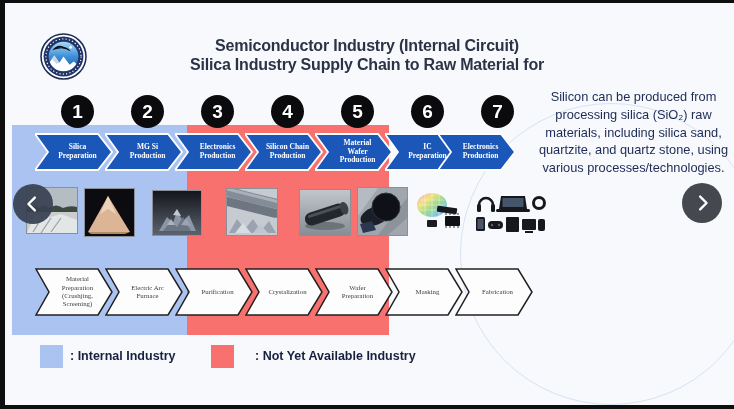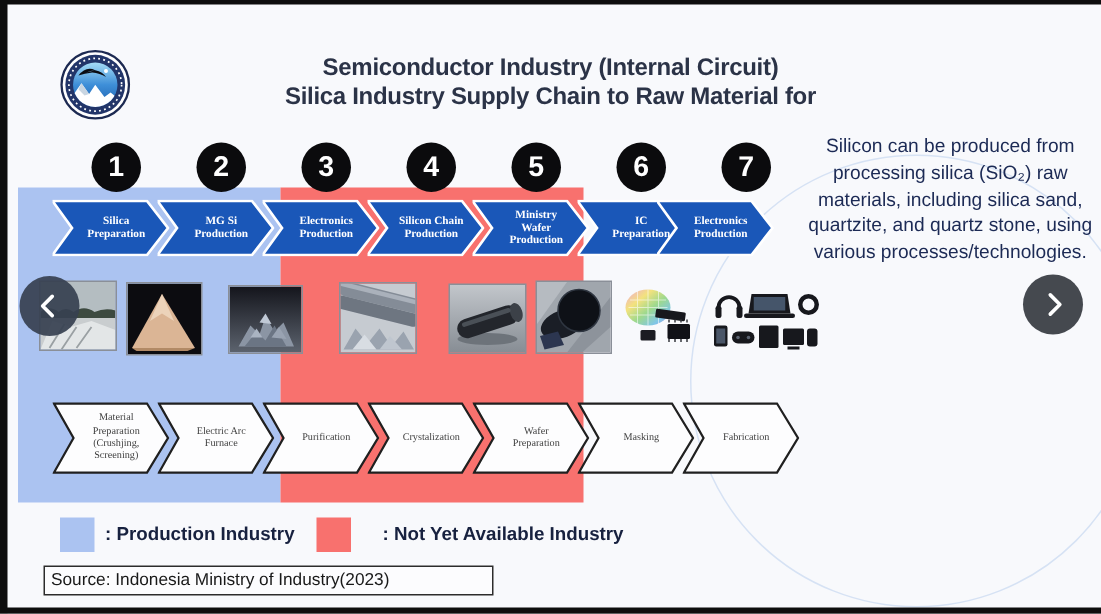--- a/index.html
+++ b/index.html
@@ -116,21 +116,21 @@
     <svg width="78" height="38" viewBox="0 0 78 38">
         <polygon points="0,1 63,1 77,19 63,37 0,37 13,19" fill="#1a57b8" stroke="#ffffff" stroke-width="1.8"></polygon>
       </svg>
     <div class="lbl">Silicon Chain
 Production</div>
   </div>
   <div class="chev chev1" style="left:315px;">
     <svg width="78" height="38" viewBox="0 0 78 38">
         <polygon points="0,1 63,1 77,19 63,37 0,37 13,19" fill="#1a57b8" stroke="#ffffff" stroke-width="1.8"></polygon>
       </svg>
-    <div class="lbl">Ministry
+    <div class="lbl">Material
 Wafer
 Production</div>
   </div>
   <div class="chev chev1" style="left:385px;">
     <svg width="78" height="38" viewBox="0 0 78 38">
         <polygon points="0,1 63,1 77,19 63,37 0,37 13,19" fill="#1a57b8" stroke="#ffffff" stroke-width="1.8"></polygon>
       </svg>
     <div class="lbl">IC
 Preparation</div>
   </div>
@@ -301,25 +301,24 @@
     <div class="lbl">Masking</div>
   </div>
   <div class="chev chev2" style="left:455px;">
     <svg width="78" height="48" viewBox="0 0 78 48">
         <polygon points="1,1 63,1 77,24 63,47 1,47 14,24" fill="#fdfdfe" stroke="#202020" stroke-width="1.5"></polygon>
       </svg>
     <div class="lbl">Fabrication</div>
   </div>
 
   <div class="legend-swatch" style="left:40px;background:#abc3f1;"></div>
-  <div class="legend-label" style="left:70px;">: Production Industry</div>
+  <div class="legend-label" style="left:70px;">: Internal Industry</div>
   <div class="legend-swatch" style="left:211px;background:#f8716e;"></div>
   <div class="legend-label" style="left:255px;">: Not Yet Available Industry</div>
 
-  <div class="source-box">Source: Indonesia Ministry of Industry(2023)</div>
 
   <div class="sidebar">
     <p>Silicon can be produced from processing silica (SiO₂) raw materials, including silica sand, quartzite, and quartz stone, using various processes/technologies.</p>
   </div>
 
   <button class="navbtn prev">
     <svg width="22" height="22" viewBox="0 0 24 24">
       <polyline points="14,5 7,12 14,19" fill="none" stroke="#ffffff" stroke-width="2.6" stroke-linecap="round" stroke-linejoin="round"></polyline>
     </svg>
   </button>

